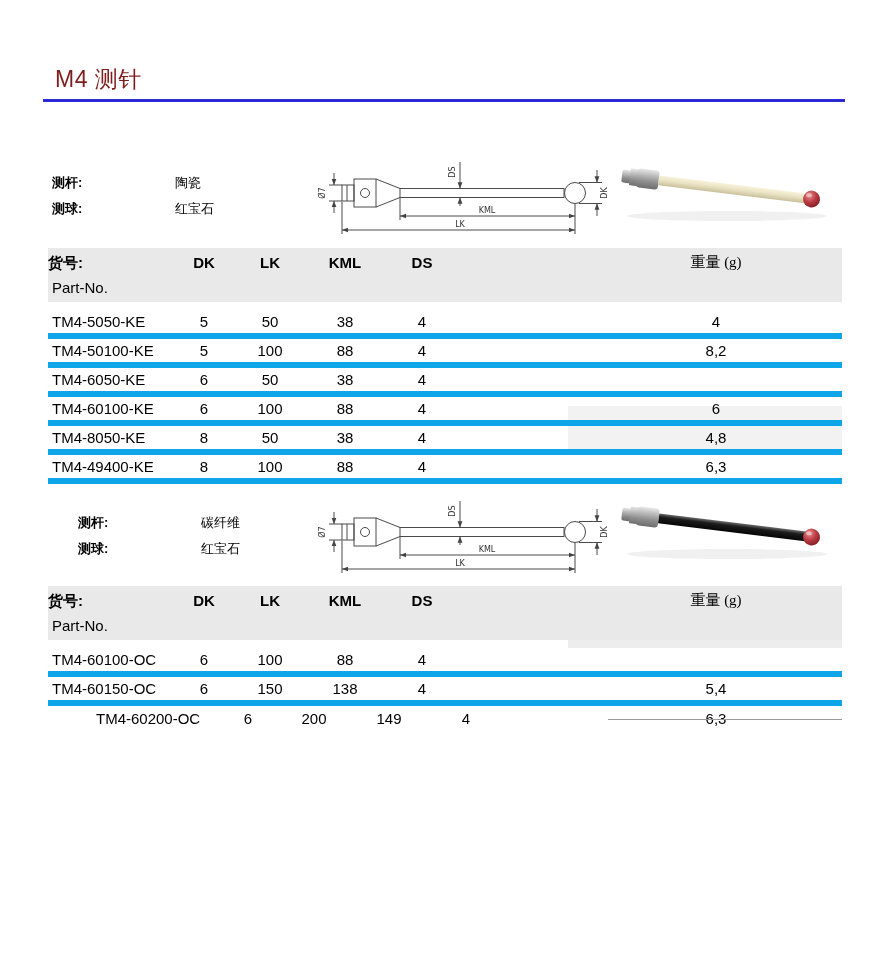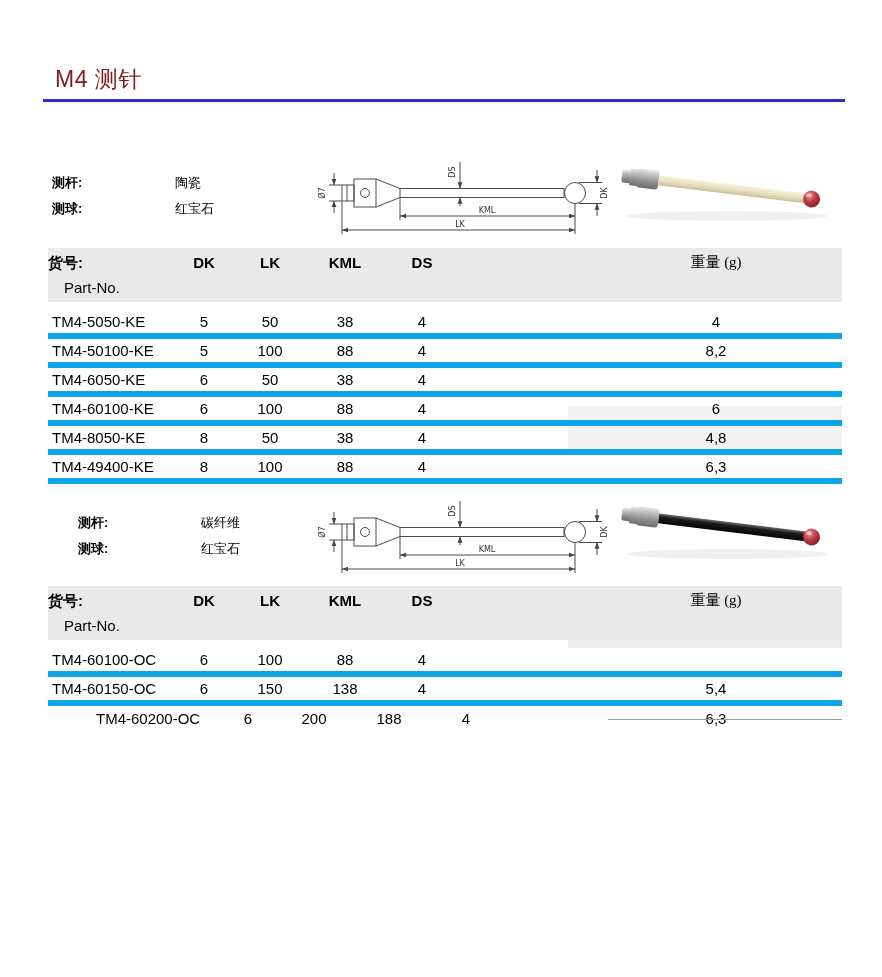--- a/index.html
+++ b/index.html
@@ -19,21 +19,21 @@
   .photo.p1{top:152px;}
   .photo.p2{top:490px;}
   .tbl{position:absolute;left:48px;width:794px;z-index:0;}
   .tbl.t1{top:248px;height:206px;}
   .tbl.t2{top:586px;height:134px;}
   .grid{display:grid;grid-template-columns:130px 52px 80px 70px 84px 1fr 252px;}
   .thead{background:#e9e9e9;height:54px;align-content:start;grid-template-rows:29px 25px;}
   .th{font-size:15px;font-weight:bold;line-height:29px;text-align:center;}
   .th.part{text-align:left;}
   .th.weight{font-family:"Liberation Serif","DejaVu Serif",serif;font-weight:normal;}
-  .th.part-en{font-weight:normal;line-height:22px;grid-column:1;text-align:left;padding-left:16px;font-size:15px;}
+  .th.part-en{font-weight:normal;line-height:22px;grid-column:1;text-align:left;padding-left:4px;font-size:15px;}
   .rows{margin-top:8px;}
   .tr{height:23px;border-bottom:6px solid #0ea5e9;align-items:center;}
   .tr.nb{border-bottom:none;height:24px;margin-left:44px;}
   .td{font-size:15px;text-align:center;white-space:nowrap;}
   .td.part{text-align:left;padding-left:4px;}
   .shade{position:absolute;z-index:-1;background:#f2f2f2;}
   .t1shade{left:520px;top:158px;width:274px;height:48px;}
   .t2gap{left:520px;top:54px;width:274px;height:8px;background:#ededed;}
   .t2line{position:absolute;left:560px;top:133px;width:234px;height:1px;background:#999;}
   svg text{font-family:"DejaVu Sans",sans-serif;}
@@ -299,21 +299,21 @@
         <div class="td">150</div>
         <div class="td">138</div>
         <div class="td">4</div>
         <div class="td"></div>
         <div class="td">5,4</div>
       </div>
       <div class="grid tr nb">
         <div class="td part">TM4-60200-OC</div>
         <div class="td">6</div>
         <div class="td">200</div>
-        <div class="td">188</div>
+        <div class="td">149</div>
         <div class="td">4</div>
         <div class="td"></div>
         <div class="td">6,3</div>
       </div>
     </div>
   </div>
 
 </div>
 
 </body></html>

